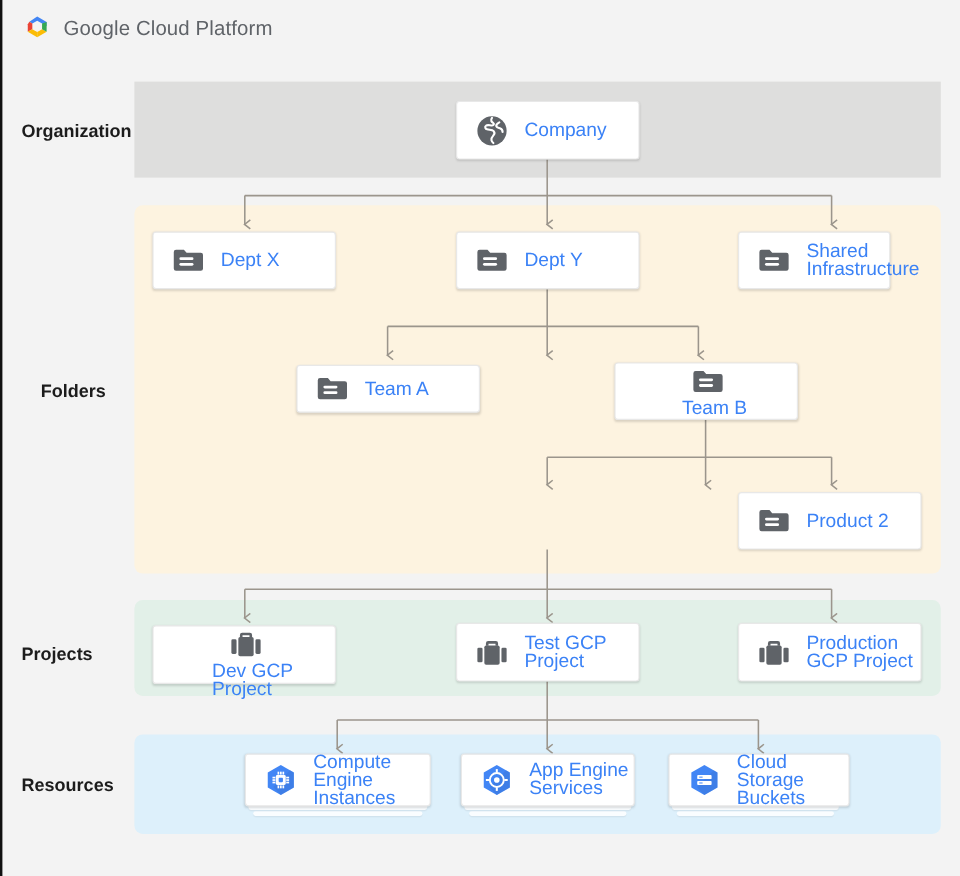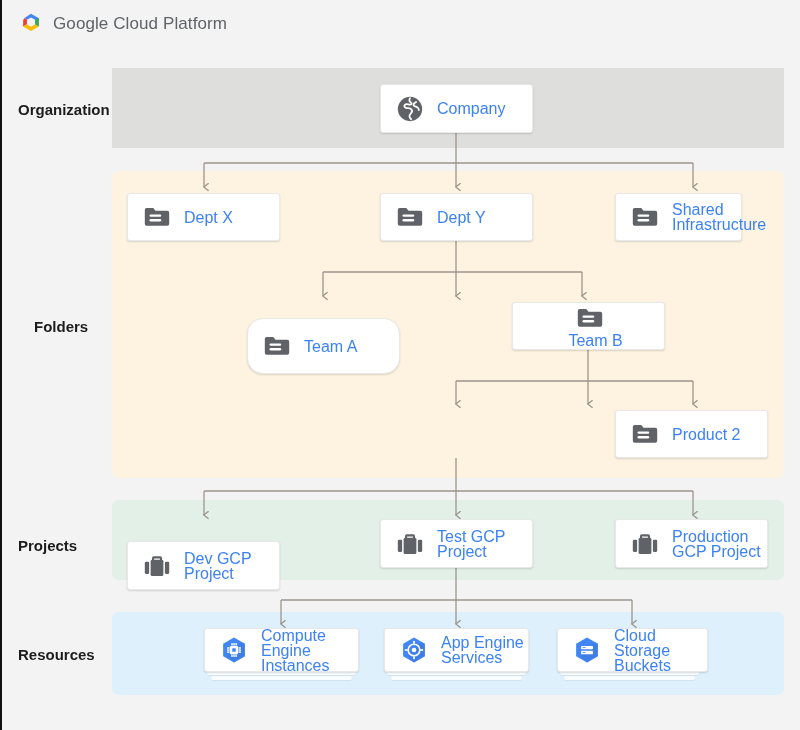--- a/index.html
+++ b/index.html
@@ -204,21 +204,21 @@
   <div class="node" style="left:613px; top:193px; width:127px; height:48px;">
     <svg class="ic" viewBox="0 0 32 32">
       <path d="M3 8.5a2 2 0 0 1 2-2h7l2.4 2.8H27a2 2 0 0 1 2 2v12a2 2 0 0 1-2 2H5a2 2 0 0 1-2-2z" fill="#5f6368"></path>
       <rect x="8" y="13.2" width="12.5" height="2.5" rx="1.25" fill="#ffffff"></rect>
       <rect x="8" y="18.2" width="12.5" height="2.5" rx="1.25" fill="#ffffff"></rect>
     </svg>
     <div class="lbl">Shared
 Infrastructure</div>
   </div>
 
-  <div class="node" style="left:245px; top:318px; width:153px; height:56px;border-radius:16px;">
+  <div class="node" style="left:245px; top:304px; width:153px; height:40px;">
     <svg class="ic" viewBox="0 0 32 32">
       <path d="M3 8.5a2 2 0 0 1 2-2h7l2.4 2.8H27a2 2 0 0 1 2 2v12a2 2 0 0 1-2 2H5a2 2 0 0 1-2-2z" fill="#5f6368"></path>
       <rect x="8" y="13.2" width="12.5" height="2.5" rx="1.25" fill="#ffffff"></rect>
       <rect x="8" y="18.2" width="12.5" height="2.5" rx="1.25" fill="#ffffff"></rect>
     </svg>
     <div class="lbl">Team A</div>
   </div>
 
   <div class="node" style="left:510px; top:302px; width:153px; height:48px;flex-direction:column;">
     <svg class="ic" viewBox="0 0 32 32">
@@ -232,21 +232,21 @@
 
   <div class="node" style="left:613px; top:410px; width:153px; height:48px;">
     <svg class="ic" viewBox="0 0 32 32">
       <path d="M3 8.5a2 2 0 0 1 2-2h7l2.4 2.8H27a2 2 0 0 1 2 2v12a2 2 0 0 1-2 2H5a2 2 0 0 1-2-2z" fill="#5f6368"></path>
       <rect x="8" y="13.2" width="12.5" height="2.5" rx="1.25" fill="#ffffff"></rect>
       <rect x="8" y="18.2" width="12.5" height="2.5" rx="1.25" fill="#ffffff"></rect>
     </svg>
     <div class="lbl">Product 2</div>
   </div>
 
-  <div class="node" style="left:125px; top:541px; width:153px; height:49px;">
+  <div class="node" style="left:125px; top:521px; width:153px; height:49px;flex-direction:column;">
     <svg class="ic" viewBox="0 0 32 32">
       <rect x="3" y="11.5" width="4.6" height="13" rx="1.2" fill="#5f6368"></rect>
       <rect x="24.4" y="11.5" width="4.6" height="13" rx="1.2" fill="#5f6368"></rect>
       <path d="M12.6 5.6h6.8a2 2 0 0 1 2 2v2.2h-2.3V7.9h-6.2v1.9H10.6V7.6a2 2 0 0 1 2-2z" fill="#5f6368"></path>
       <rect x="9.2" y="9.4" width="13.6" height="17.2" rx="1.6" fill="#5f6368"></rect>
     </svg>
     <div class="lbl">Dev GCP
 Project</div>
   </div>
 

